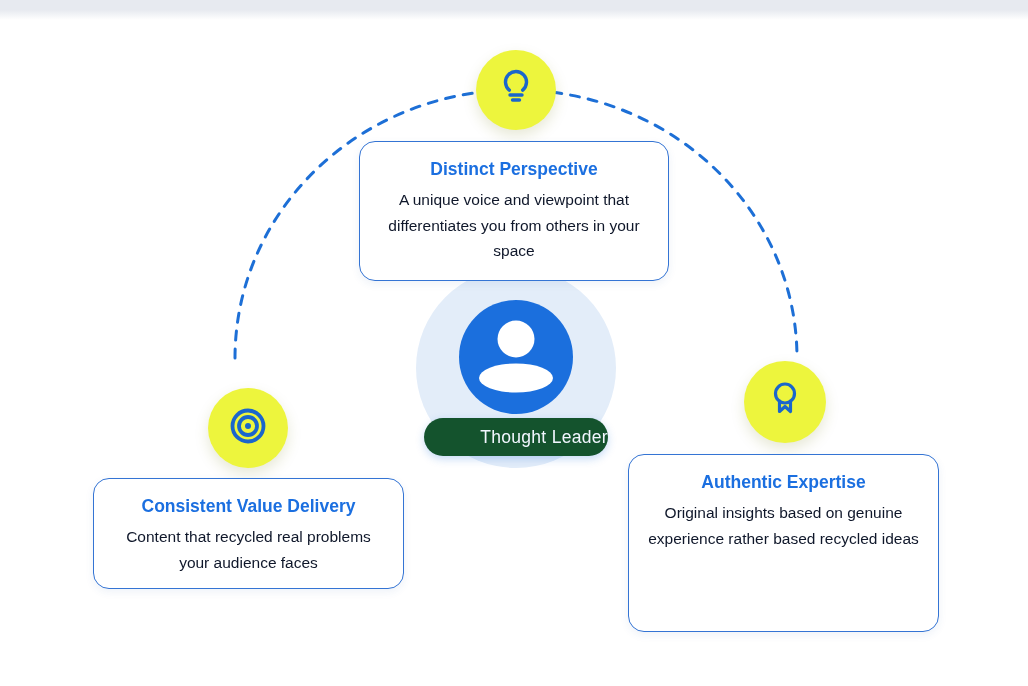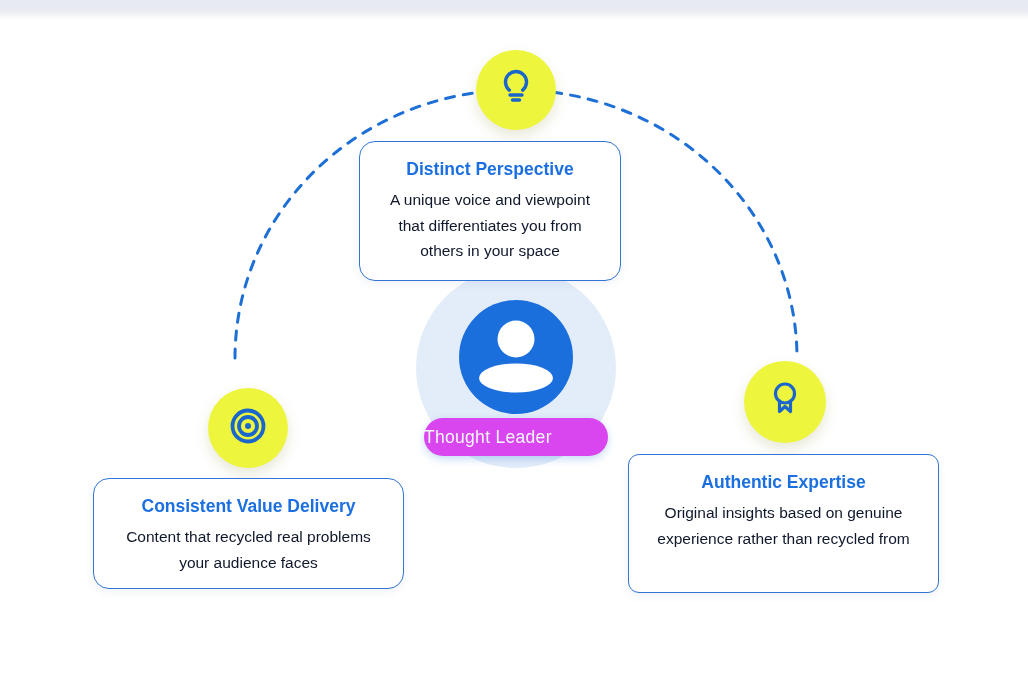--- a/index.html
+++ b/index.html
@@ -42,27 +42,27 @@
     width: 114px; height: 114px;
     border-radius: 50%;
     background: #1b6fdd;
   }
 
   .badge {
     position: absolute;
     left: 424px; top: 418px;
     width: 184px; height: 38px;
     border-radius: 19px;
-    background: #d946ef;
+    background: #14532d;
     color: #f2f7ff;
     font-size: 17.5px;
     letter-spacing: 0.3px;
     display: flex;
     align-items: center;
-    justify-content: flex-start;
+    justify-content: flex-end;
     box-shadow: 0 3px 8px rgba(27, 111, 221, 0.25);
   }
 
   .icon-circle {
     position: absolute;
     width: 80px; height: 80px;
     border-radius: 50%;
     background: #edf53d;
     display: flex;
     align-items: center;
@@ -75,23 +75,23 @@
 
   .card {
     position: absolute;
     background: #ffffff;
     border: 1.5px solid #3474d4;
     border-radius: 16px;
     padding: 17px 18px 12px 18px;
     text-align: center;
     box-shadow: 0 3px 8px rgba(40, 90, 170, 0.08);
   }
-  .card.top   { left: 359px; top: 141px; width: 262px; height: 140px; }
+  .card.top   { left: 359px; top: 141px; width: 310px; height: 140px; }
   .card.left  { left: 93px;  top: 478px; width: 311px; height: 111px; }
-  .card.right { left: 628px; top: 454px; width: 311px; height: 139px; border-radius: 11px; }
+  .card.right { left: 628px; top: 454px; width: 311px; height: 178px; }
 
   .card-title {
     color: #1b6fe0;
     font-size: 17.5px;
     font-weight: 700;
     margin-bottom: 7px;
   }
   .card-body {
     color: #0f172a;
     font-size: 15.5px;
@@ -156,16 +156,16 @@
     <div class="card-body">A unique voice and viewpoint that differentiates you from others in your space</div>
   </div>
 
   <div class="card left">
     <div class="card-title">Consistent Value Delivery</div>
     <div class="card-body">Content that recycled real problems your audience faces</div>
   </div>
 
   <div class="card right">
     <div class="card-title">Authentic Expertise</div>
-    <div class="card-body">Original insights based on genuine experience rather than recycled from</div>
+    <div class="card-body">Original insights based on genuine experience rather based recycled ideas</div>
   </div>
 
 </div>
 
 </body></html>

